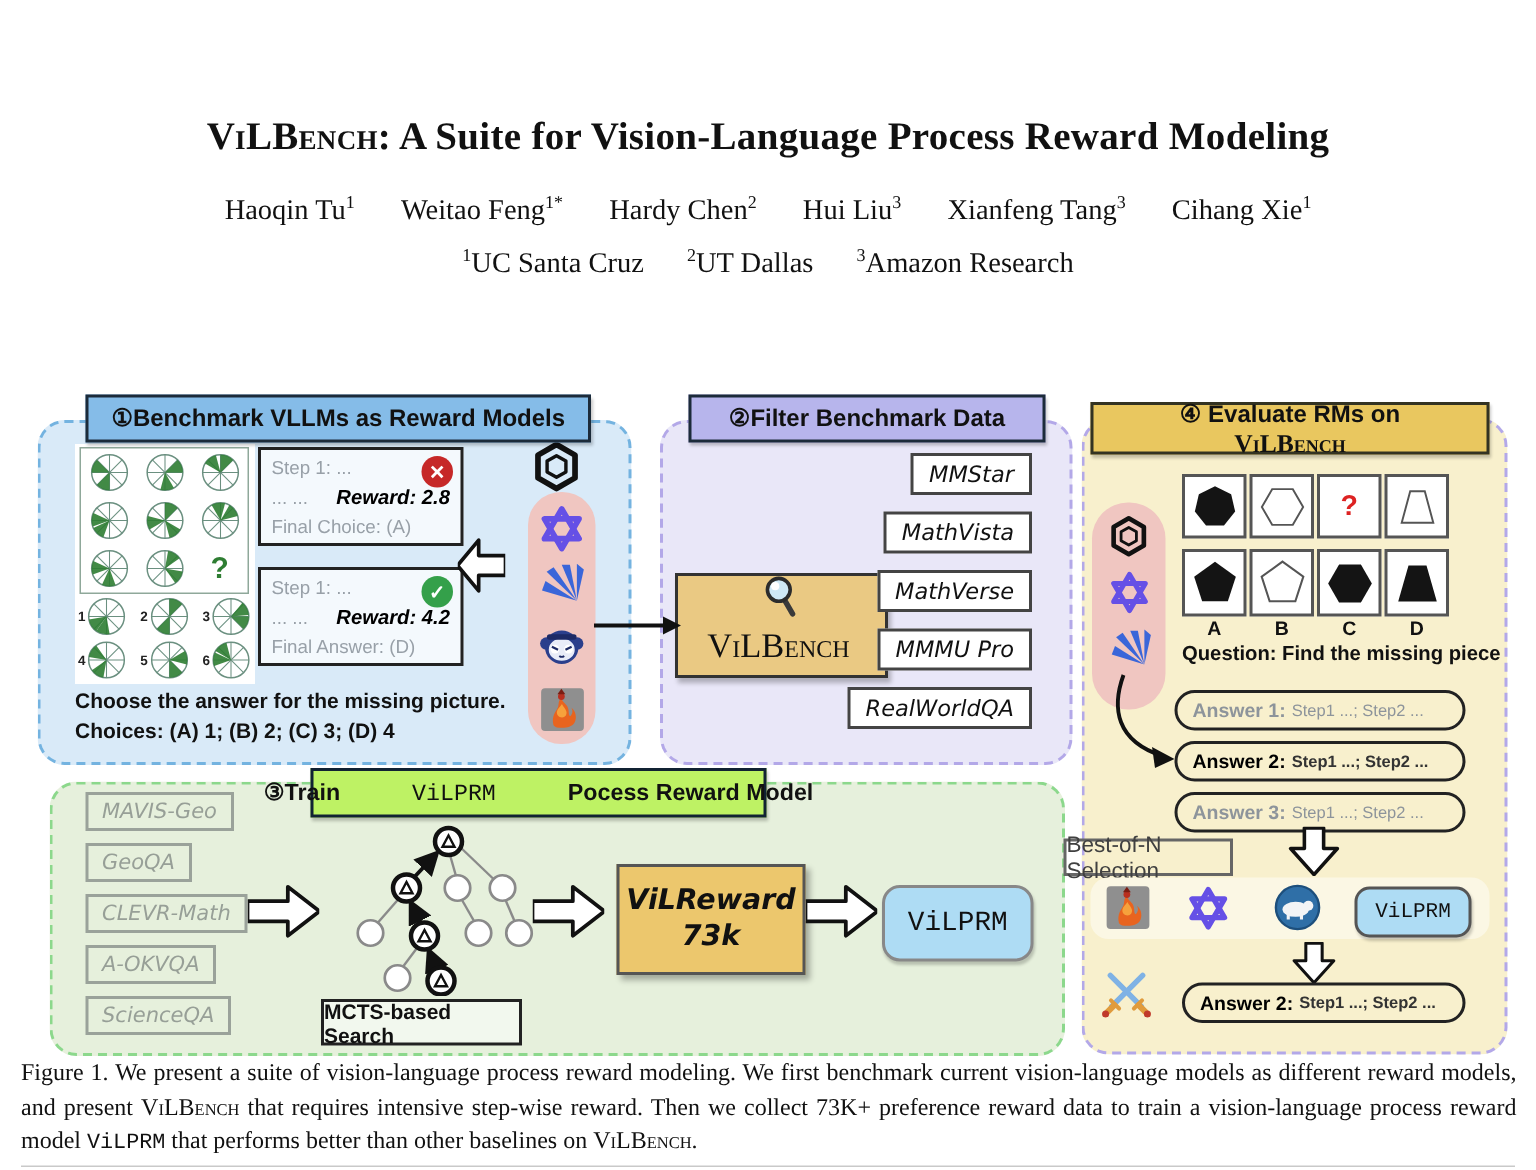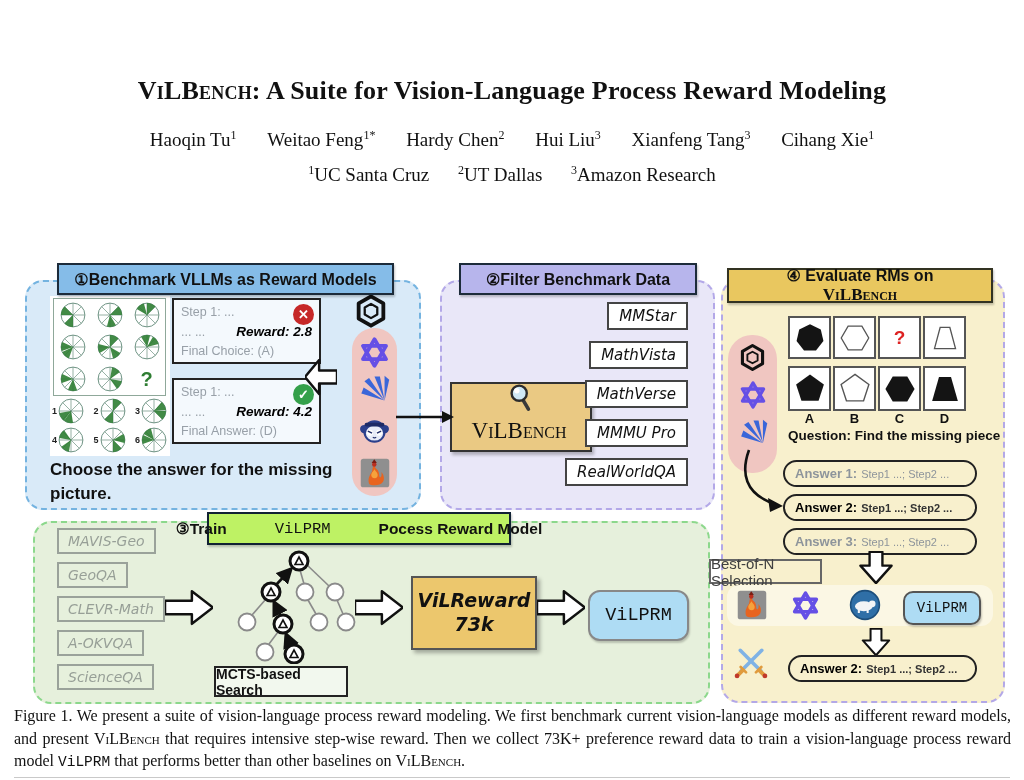--- a/index.html
+++ b/index.html
@@ -38,30 +38,30 @@
   #p1-gridbox{position:absolute;left:3px;top:2px;width:111px;height:96px;border:1.5px solid #8fa89a;
               display:grid;grid-template-columns:repeat(3,1fr);grid-template-rows:repeat(3,1fr);}
   .wcell{display:flex;align-items:center;justify-content:center;}
   .wheel{width:28px;height:28px;}
   .qmark{color:#2e7d32;font-weight:bold;font-size:20px;}
   .qmark.red{color:#d22;font-size:19px;}
   .opt-row{position:absolute;left:2px;width:116px;height:30px;display:flex;justify-content:space-between;}
   #optr1{top:100px;} #optr2{top:129px;}
   .opt{display:flex;align-items:center;}
   .onum{font-size:9px;font-weight:bold;color:#222;}
-  .rbox{position:absolute;width:149px;height:66px;background:#f4f9fd;border:2px solid #222;
+  .rbox{position:absolute;width:137px;height:66px;background:#f4f9fd;border:2px solid #222;
         padding:3px 7px;box-sizing:border-box;font-size:12.5px;color:#98a0a8;line-height:1.5;}
   #rbox1{left:172px;top:298px;} #rbox2{left:172px;top:378px;}
   .rline2{display:flex;justify-content:space-between;align-items:baseline;}
   .reward{color:#000;font-style:italic;font-weight:bold;font-size:13.5px;white-space:nowrap;}
   .badge{position:absolute;right:5px;top:4px;width:21px;height:21px;border-radius:50%;color:#fff;
          font-weight:bold;font-size:13px;display:flex;align-items:center;justify-content:center;}
   .badge.bad{background:#c62828;} .badge.good{background:#34a04a;}
   #p1-pink{left:352px;top:328px;width:45px;height:168px;border-radius:22px;background:#f0c6c1;}
-  #p1-prompt{left:50px;top:458px;width:310px;font-size:17px;font-weight:bold;line-height:1.4;color:#111;}
+  #p1-prompt{left:50px;top:458px;width:310px;font-size:14px;font-weight:bold;line-height:1.4;color:#111;}
   .xbold{font-weight:800;}
 
   
   #vb-box{left:450px;top:382px;width:138px;height:66px;background:#eac983;border:2px solid #333;
           box-shadow:2px 3px 3px rgba(0,0,0,.25);}
   #vb-label{left:450px;top:418px;width:138px;text-align:center;font-family:"Liberation Serif",serif;
             font-size:23px;font-variant:small-caps;color:#111;}
   .bench{position:absolute;right:336px;background:#fff;border:2px solid #444;font-style:italic;
          font-size:15px;color:#111;padding:3px 10px;font-family:"DejaVu Sans",sans-serif;white-space:nowrap;}
 
@@ -371,20 +371,21 @@
   </svg>
 <svg class="icon" style="left:358px;top:415px;width:33px;height:33px">
     <use href="#sym-monkey"></use>
   </svg>
 <svg class="icon" style="left:360px;top:458px;width:30px;height:30px">
     <use href="#sym-camel"></use>
   </svg>
 
 <div id="p1-prompt" class="abs">
   <div>Choose the answer for the missing picture.</div>
+  <div><span>Choices: (A) 1; (B) 2; (C) 3; </span><span class="xbold">(D) 4</span></div>
 </div>
 
 <svg class="icon" style="left:394px;top:408px;width:62px;height:18px;z-index:6" viewBox="0 0 62 18">
   <line x1="2" y1="9" x2="48" y2="9" stroke="#111" stroke-width="2.6"></line>
   <polygon points="48,3 60,9 48,15" fill="#111"></polygon>
 </svg>
 
 <div id="p2" class="panel"></div>
 <div id="p2h" class="phead">②Filter Benchmark Data</div>
 

